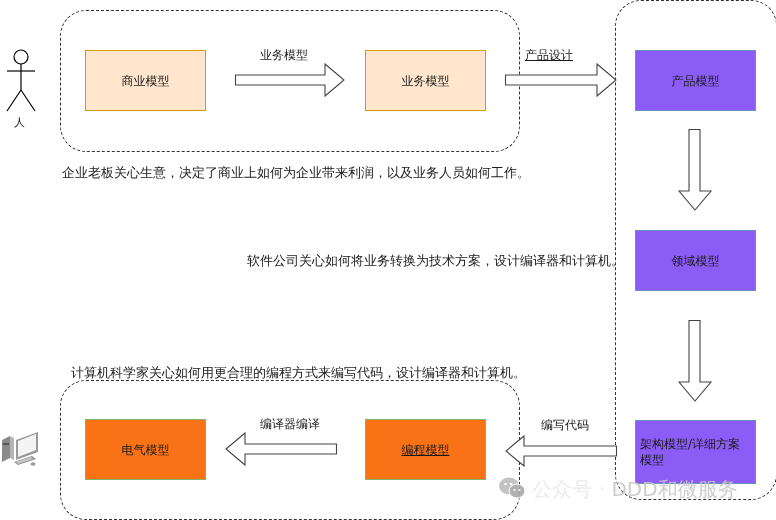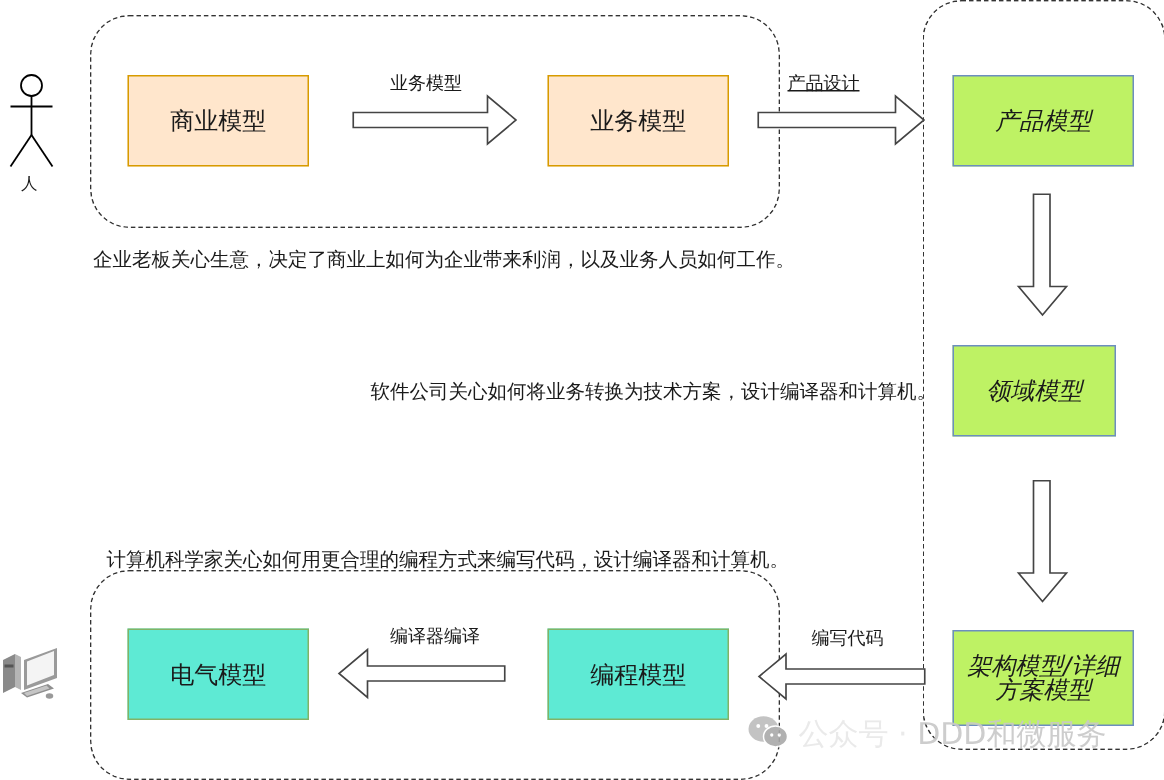--- a/index.html
+++ b/index.html
@@ -1,24 +1,24 @@
 <!DOCTYPE html>
 <html><head>
 <meta charset="utf-8">
 <style>
   html, body { margin:0; padding:0; background:#ffffff; }
   body { width:776px; height:520px; position:relative; overflow:hidden;
          font-family:"DejaVu Sans","Liberation Sans",sans-serif; color:#1a1a1a; }
   .abs { position:absolute; }
   .group { position:absolute; border:1.2px dashed #333; border-radius:26px; box-sizing:border-box; }
   .box { position:absolute; display:flex; align-items:center; justify-content:center;
-         text-align:center; font-size:16px; box-sizing:border-box; line-height:16px; padding:12px 4px; }
+         font-size:12px; box-sizing:border-box; line-height:16px; padding:12px 4px; }
   .box.orange { background:#ffe6cc; border:1.3px solid #d79b00; }
-  .box.blue { background:#bef264; border:1.3px solid #6c8ebf;font-style:italic; }
-  .box.green { background:#5eead4; border:1.3px solid #82b366; }
+  .box.blue { background:#8b5cf6; border:1.3px solid #6c8ebf; }
+  .box.green { background:#f97316; border:1.3px solid #82b366; }
   .label { position:absolute; font-size:12px; white-space:nowrap; }
   .note { position:absolute; font-size:13px; white-space:nowrap; }
   svg.arrow { position:absolute; overflow:visible; }
   .wm { position:absolute; font-size:20px; color:#c8c8c8; white-space:nowrap; opacity:0.9; }
   .wm .pub { color:#e8e8e8; }
 </style>
 </head>
 <body>
 
 <div class="group" style="left:60px; top:10px; width:460px; height:142px;"></div>
@@ -47,27 +47,27 @@
 
 <div class="box orange" style="left:85px; top:50px; width:121px; height:61px;">
   <span>商业模型</span>
 </div>
 <div class="box orange" style="left:365px; top:50px; width:121px; height:61px;">
   <span>业务模型</span>
 </div>
 <div class="box blue" style="left:635px; top:50px; width:121px; height:61px;">
   <span>产品模型</span>
 </div>
-<div class="box blue" style="left:635px; top:230px; width:109px; height:61px;">
+<div class="box blue" style="left:635px; top:230px; width:121px; height:61px;">
   <span>领域模型</span>
 </div>
 <div class="box blue" style="left:635px; top:420px; width:121px; height:64px;">
   <span>架构模型/详细方案模型</span>
 </div>
-<div class="box green" style="left:365px; top:419px; width:121px; height:61px;">
+<div class="box green" style="left:365px; top:419px; width:121px; height:61px;text-decoration:underline;">
   <span>编程模型</span>
 </div>
 <div class="box green" style="left:85px; top:419px; width:121px; height:61px;">
   <span>电气模型</span>
 </div>
 
 <svg class="arrow" style="left:235px; top:63px;" width="110" height="34" viewBox="0 0 110 34">
   <polygon points="0.5,12 90,12 90,1 109,17 90,33 90,22 0.5,22" fill="#fff" stroke="#444" stroke-width="1.1"></polygon>
 </svg>
 <span class="label" style="left:260px; top:47px;">业务模型</span>

